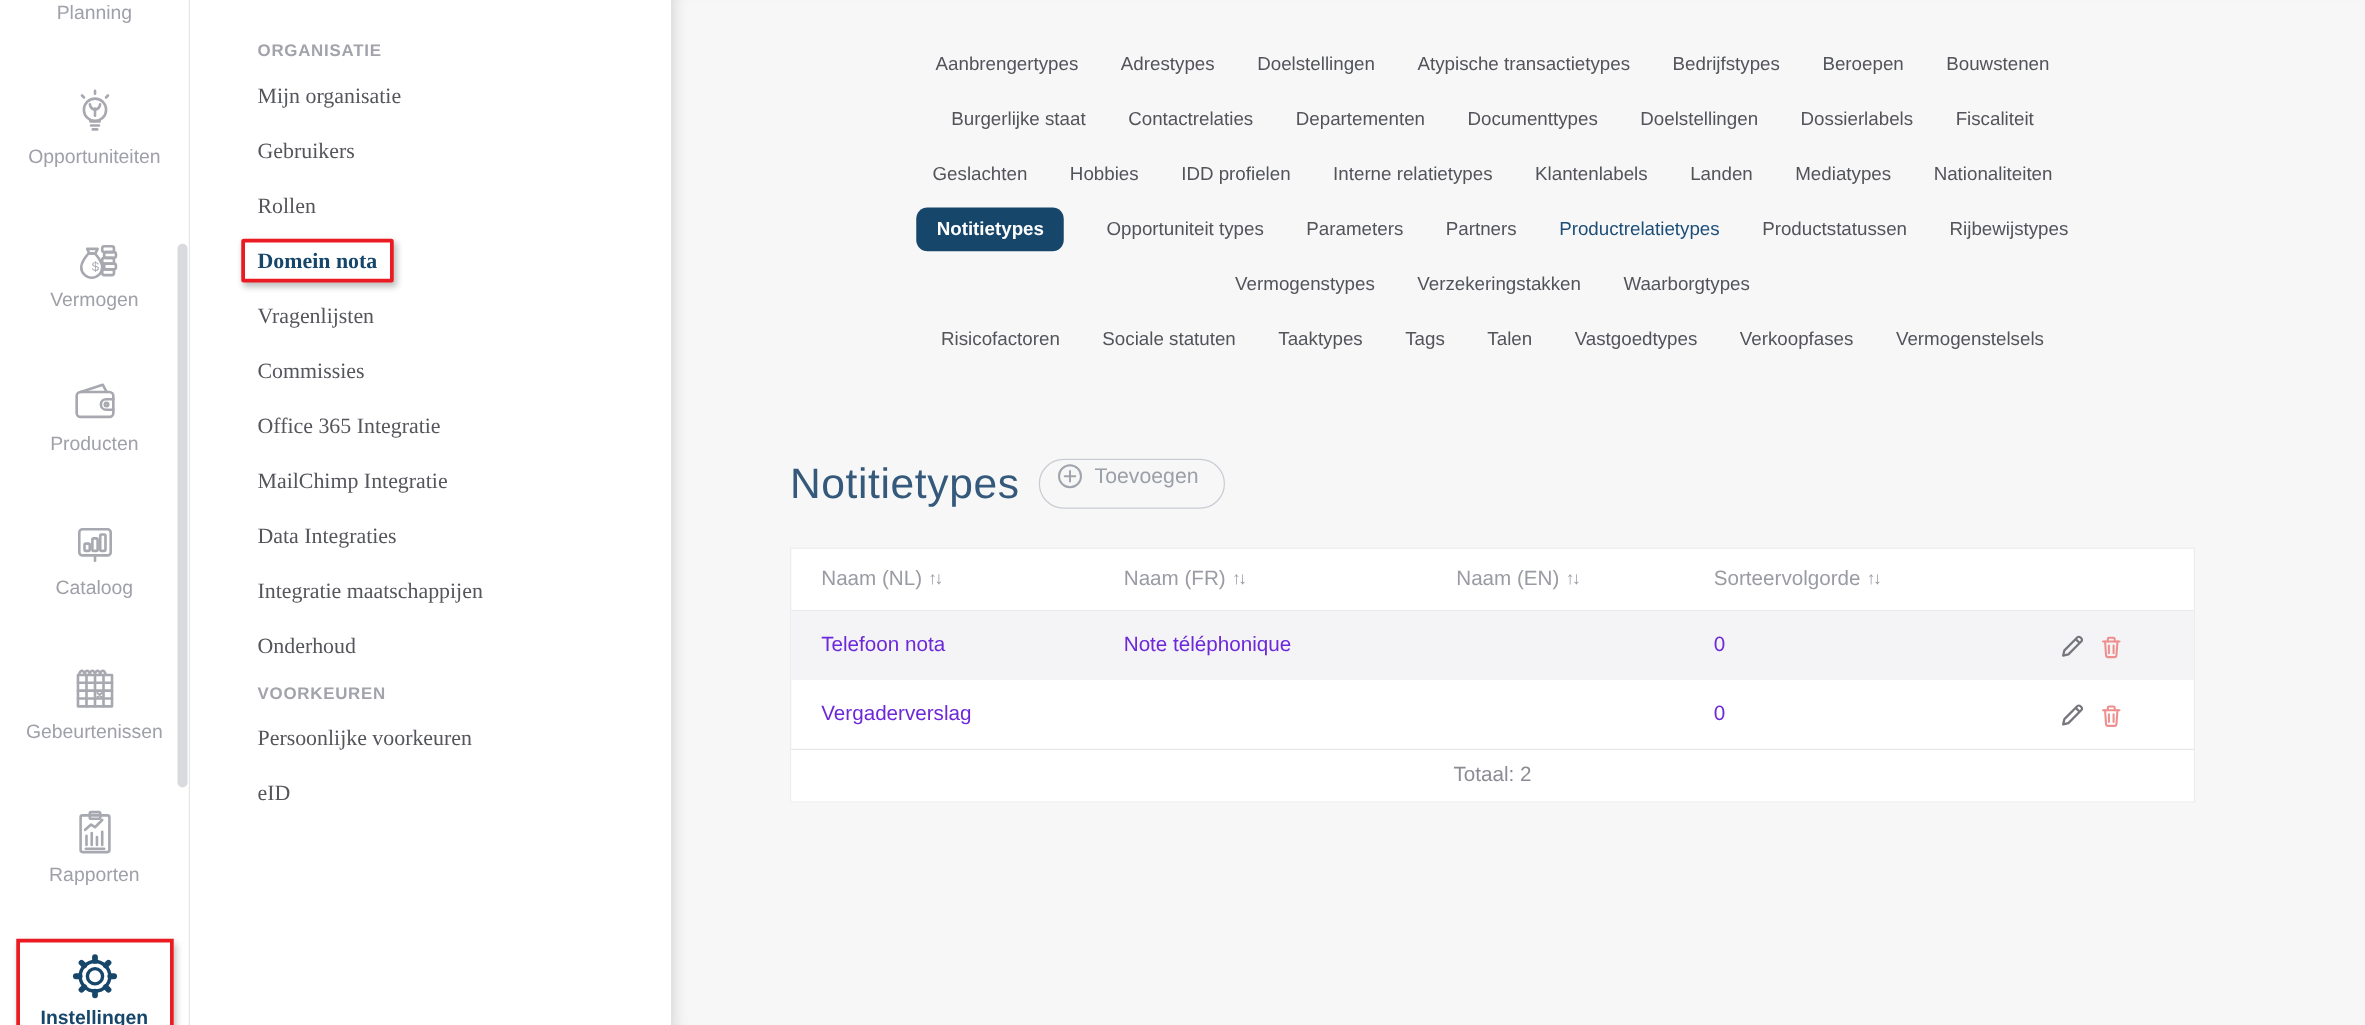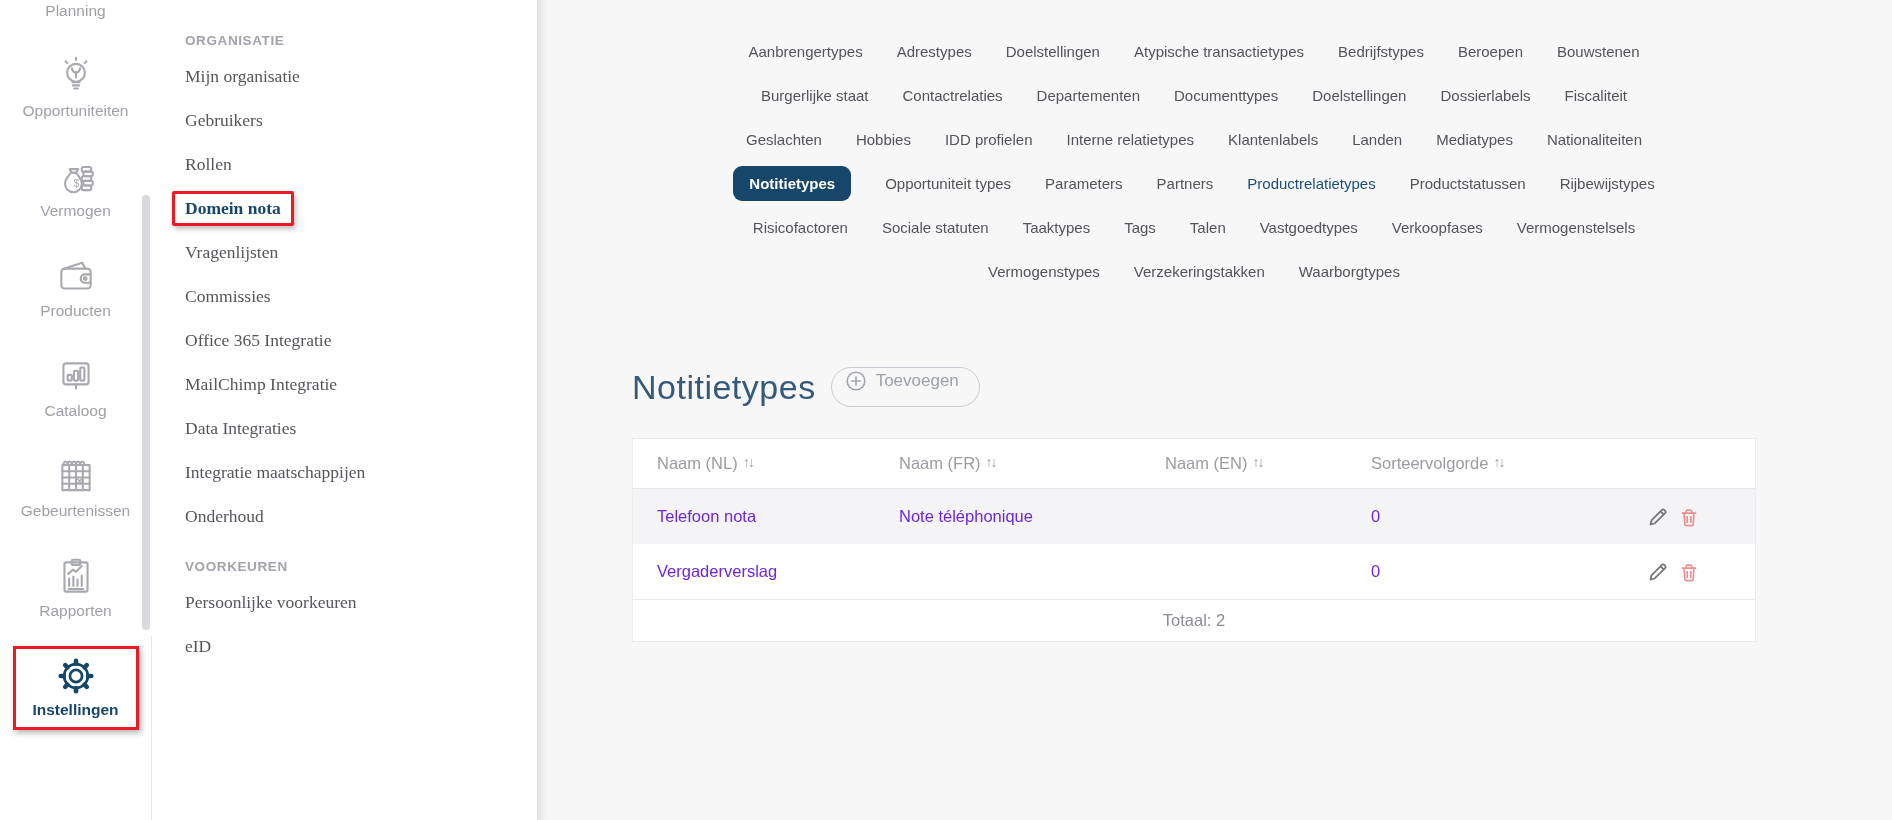--- a/index.html
+++ b/index.html
@@ -5,44 +5,44 @@
   html,body{margin:0;padding:0;}
   body{
     width:1892px;height:820px;position:relative;overflow:hidden;
     background:#ffffff;color:#53545a;
     font-family:"Liberation Sans",sans-serif;
   }
   
   .primary-sidebar{
     position:absolute;left:0;top:0;width:152px;height:820px;box-sizing:border-box;
     background:#fff;border-right:1px solid #e7e7ea;
-    display:flex;flex-direction:column;align-items:center;gap:35px;padding-top:2px;
+    display:flex;flex-direction:column;align-items:center;gap:50px;padding-top:2px;
   }
   .icon-item{display:flex;flex-direction:column;align-items:center;gap:3px;width:100%;cursor:pointer;box-sizing:border-box;}
   .nav-icon{width:44px;height:44px;display:block;}
   .icon-label{font-size:15.5px;color:#9fa0a8;line-height:18px;white-space:nowrap;}
   .icon-item.active{width:126px;border:3px solid #ea1b22;box-shadow:2px 3px 6px rgba(0,0,0,.3);
     padding:5px 0 8px;margin-top:-9px;background:#fff;}
   .icon-item.active .icon-label{color:#17466b;font-weight:bold;}
   .sidebar-scrollbar{position:absolute;left:142px;top:195px;width:8px;height:435px;border-radius:4px;background:#d9dadd;z-index:6;}
   
   .menu-sidebar{
-    position:absolute;left:145px;top:0;width:384px;height:636px;box-sizing:border-box;
+    position:absolute;left:166px;top:0;width:384px;height:636px;box-sizing:border-box;
     background:#fff;padding:33px 0 0 40px;
   }
   .menu-header{font-size:13.5px;font-weight:bold;color:#a2a3ab;letter-spacing:.6px;margin:0 0 17px 0;}
   .menu-list{display:flex;flex-direction:column;gap:22px;align-items:flex-start;font-family:Liberation Serif, serif;}
   .menu-item{font-size:17.5px;color:#55565c;line-height:22px;cursor:pointer;}
   .menu-item.active{
     color:#17466b;font-weight:bold;display:inline-block;
     border:3px solid #ea1b22;border-radius:2px;background:#fff;
     padding:3px 10px 4px;margin:-6px 0 -7px -13px;
     box-shadow:2px 3px 5px rgba(0,0,0,.25);
   }
-  .section-voorkeuren{margin-top:32px;}
+  .section-voorkeuren{margin-top:20px;}
   
   .main{
     position:absolute;left:537px;top:0;right:0;bottom:0;
     background:#f7f7f8;box-shadow:inset 12px 0 14px -12px rgba(0,0,0,.18);
   }
   .tabs{width:1124px;margin:29px 0 0 95px;}
   .tab-row{display:flex;justify-content:center;align-items:center;gap:34px;height:44px;}
   .tab{font-size:15px;color:#53545a;cursor:pointer;white-space:nowrap;}
   .tab.selected{background:#17466b;color:#ffffff;font-weight:bold;padding:9px 16px;border-radius:9px;}
   .tab.accent{color:#1d4e78;}
@@ -230,34 +230,34 @@
     <span class="tab selected">Notitietypes</span>
         <span class="tab">Opportuniteit types</span>
         <span class="tab">Parameters</span>
         <span class="tab">Partners</span>
         <span class="tab accent">Productrelatietypes</span>
         <span class="tab">Productstatussen</span>
         <span class="tab">Rijbewijstypes</span>
       </div>
     <div class="tab-row">
 
+    <span class="tab">Vermogenstypes</span>
+        <span class="tab">Verzekeringstakken</span>
+        <span class="tab">Waarborgtypes</span>
+      </div>
+    <div class="tab-row">
+
     <span class="tab">Risicofactoren</span>
         <span class="tab">Sociale statuten</span>
         <span class="tab">Taaktypes</span>
         <span class="tab">Tags</span>
         <span class="tab">Talen</span>
         <span class="tab">Vastgoedtypes</span>
         <span class="tab">Verkoopfases</span>
         <span class="tab">Vermogenstelsels</span>
-      </div>
-    <div class="tab-row">
-
-    <span class="tab">Vermogenstypes</span>
-        <span class="tab">Verzekeringstakken</span>
-        <span class="tab">Waarborgtypes</span>
       </div>
   </div>
 
   <div class="title-row">
     <span class="page-title">Notitietypes</span>
     <button class="add-button">
       <span>
         <svg width="22" height="22" viewBox="0 0 22 22" fill="none" stroke="#a0a5ad" stroke-width="1.6" stroke-linecap="round">
           <circle cx="11" cy="11" r="8.8"></circle>
             <path d="M11 6.8v8.4M6.8 11h8.4"></path>

